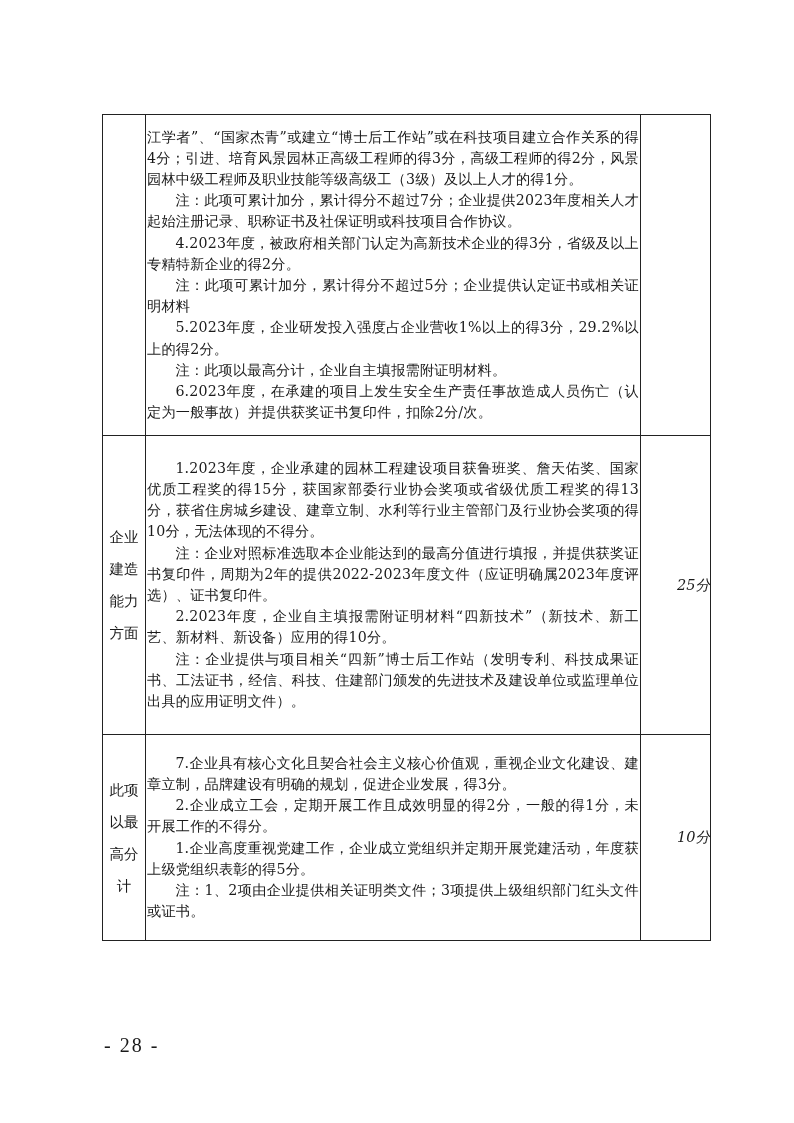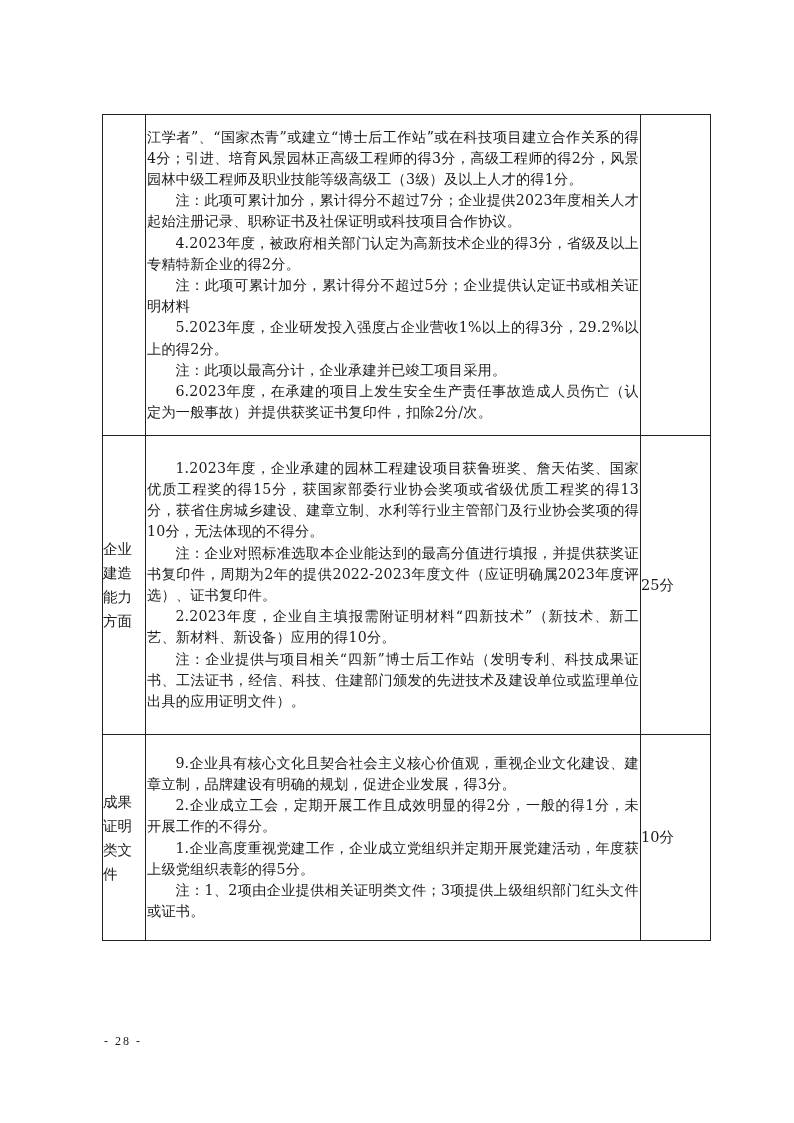--- a/index.html
+++ b/index.html
@@ -10,77 +10,77 @@
   }
   .tbl {
     position: absolute; left: 102px; top: 114px;
     width: 607px; border-collapse: collapse; table-layout: fixed;
   }
   .tbl td {
     border: 1.3px solid #222;
     vertical-align: middle;
     padding: 0;
   }
-  .c1 { width: 42px; font-size: 14.5px; line-height: 24px; }
+  .c1 { width: 42px; text-align: center; font-size: 14.5px; line-height: 32px; }
   .c2 { width: 494px; margin-left: 38px; }
-  .c3 { width: 69px; text-align: left; font-size: 14.5px; }
+  .c3 { width: 69px; text-align: right; font-size: 14.5px; font-style: italic; }
   .content { padding: 0 1px 0 1px; }
   .para {
     font-size: 14.2px; line-height: 21.2px; text-align: justify;
     text-indent: 2em; margin: 0; letter-spacing: 0.2px;
   }
   .para.noindent { text-indent: 0; }
   .r1 td { height: 320px; }
   .r1 .content { padding-top: 2px; padding-bottom: 2px; }
   .r2 td { height: 298px; }
   .r3 td { height: 205px; }
   .cat { display: inline-block; width: 30px; word-break: break-all; }
   .page-num {
     position: absolute; left: 104px; top: 1034px;
-    font-size: 12px; letter-spacing: 2px;
+    font-size: 20px; letter-spacing: 2px;
     font-family: "Liberation Serif", "DejaVu Serif", serif;
   }
 </style>
 </head>
 <body>
 
 <table class="tbl">
   <tbody>
       <tr class="r1">
     <td class="c1"><span class="cat"></span></td>
     <td class="c2">
       <div class="content">
         <p class="para noindent">江学者”、“国家杰青”或建立“博士后工作站”或在科技项目建立合作关系的得4分；引进、培育风景园林正高级工程师的得3分，高级工程师的得2分，风景园林中级工程师及职业技能等级高级工（3级）及以上人才的得1分。</p>
         <p class="para">注：此项可累计加分，累计得分不超过7分；企业提供2023年度相关人才起始注册记录、职称证书及社保证明或科技项目合作协议。</p>
         <p class="para">4.2023年度，被政府相关部门认定为高新技术企业的得3分，省级及以上专精特新企业的得2分。</p>
         <p class="para">注：此项可累计加分，累计得分不超过5分；企业提供认定证书或相关证明材料</p>
         <p class="para">5.2023年度，企业研发投入强度占企业营收1%以上的得3分，29.2%以上的得2分。</p>
-        <p class="para">注：此项以最高分计，企业承建并已竣工项目采用。</p>
+        <p class="para">注：此项以最高分计，企业自主填报需附证明材料。</p>
         <p class="para">6.2023年度，在承建的项目上发生安全生产责任事故造成人员伤亡（认定为一般事故）并提供获奖证书复印件，扣除2分/次。</p>
       </div>
     </td>
     <td class="c3"></td>
   </tr>
   <tr class="r2">
     <td class="c1"><span class="cat">企业建造能力方面</span></td>
     <td class="c2">
       <div class="content">
         <p class="para">1.2023年度，企业承建的园林工程建设项目获鲁班奖、詹天佑奖、国家优质工程奖的得15分，获国家部委行业协会奖项或省级优质工程奖的得13分，获省住房城乡建设、建章立制、水利等行业主管部门及行业协会奖项的得10分，无法体现的不得分。</p>
         <p class="para">注：企业对照标准选取本企业能达到的最高分值进行填报，并提供获奖证书复印件，周期为2年的提供2022-2023年度文件（应证明确属2023年度评选）、证书复印件。</p>
         <p class="para">2.2023年度，企业自主填报需附证明材料“四新技术”（新技术、新工艺、新材料、新设备）应用的得10分。</p>
         <p class="para">注：企业提供与项目相关“四新”博士后工作站（发明专利、科技成果证书、工法证书，经信、科技、住建部门颁发的先进技术及建设单位或监理单位出具的应用证明文件）。</p>
       </div>
     </td>
     <td class="c3">25分</td>
   </tr>
   <tr class="r3">
-    <td class="c1"><span class="cat">成果证明类文件</span></td>
+    <td class="c1"><span class="cat">此项以最高分计</span></td>
     <td class="c2">
       <div class="content">
-        <p class="para">9.企业具有核心文化且契合社会主义核心价值观，重视企业文化建设、建章立制，品牌建设有明确的规划，促进企业发展，得3分。</p>
+        <p class="para">7.企业具有核心文化且契合社会主义核心价值观，重视企业文化建设、建章立制，品牌建设有明确的规划，促进企业发展，得3分。</p>
         <p class="para">2.企业成立工会，定期开展工作且成效明显的得2分，一般的得1分，未开展工作的不得分。</p>
         <p class="para">1.企业高度重视党建工作，企业成立党组织并定期开展党建活动，年度获上级党组织表彰的得5分。</p>
         <p class="para">注：1、2项由企业提供相关证明类文件；3项提供上级组织部门红头文件或证书。</p>
       </div>
     </td>
     <td class="c3">10分</td>
   </tr>
 </tbody>
   </table>
 

